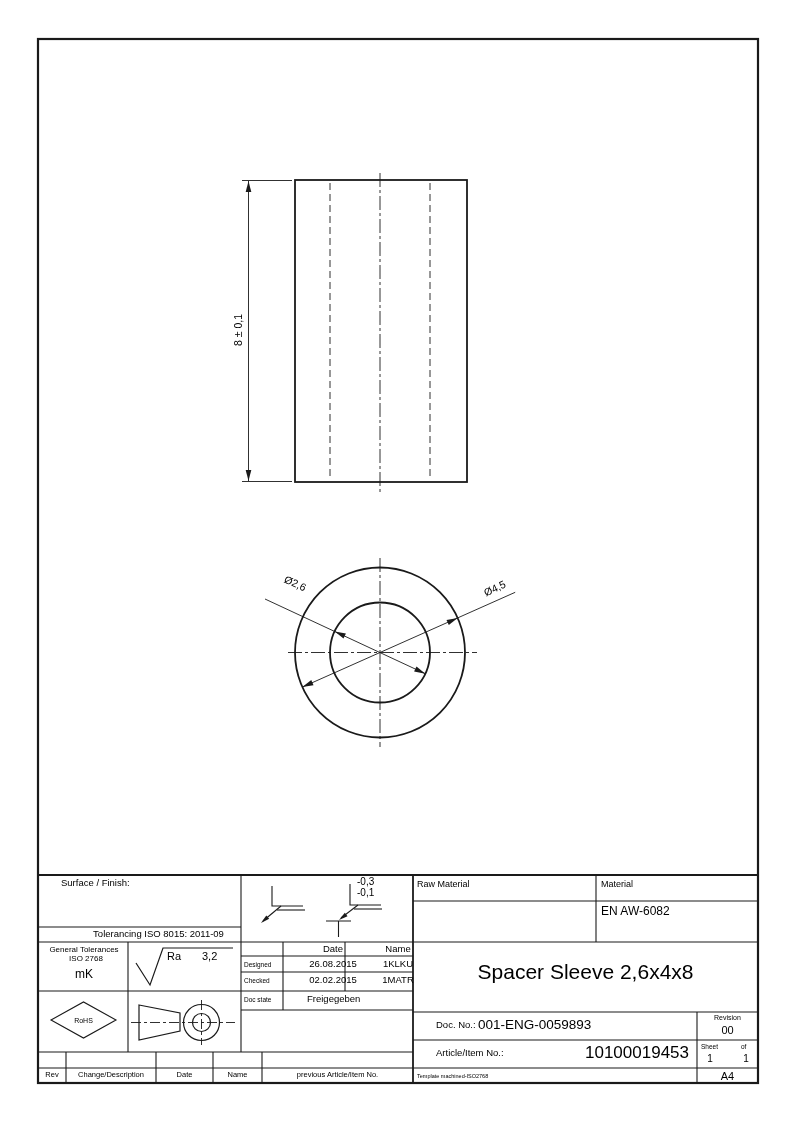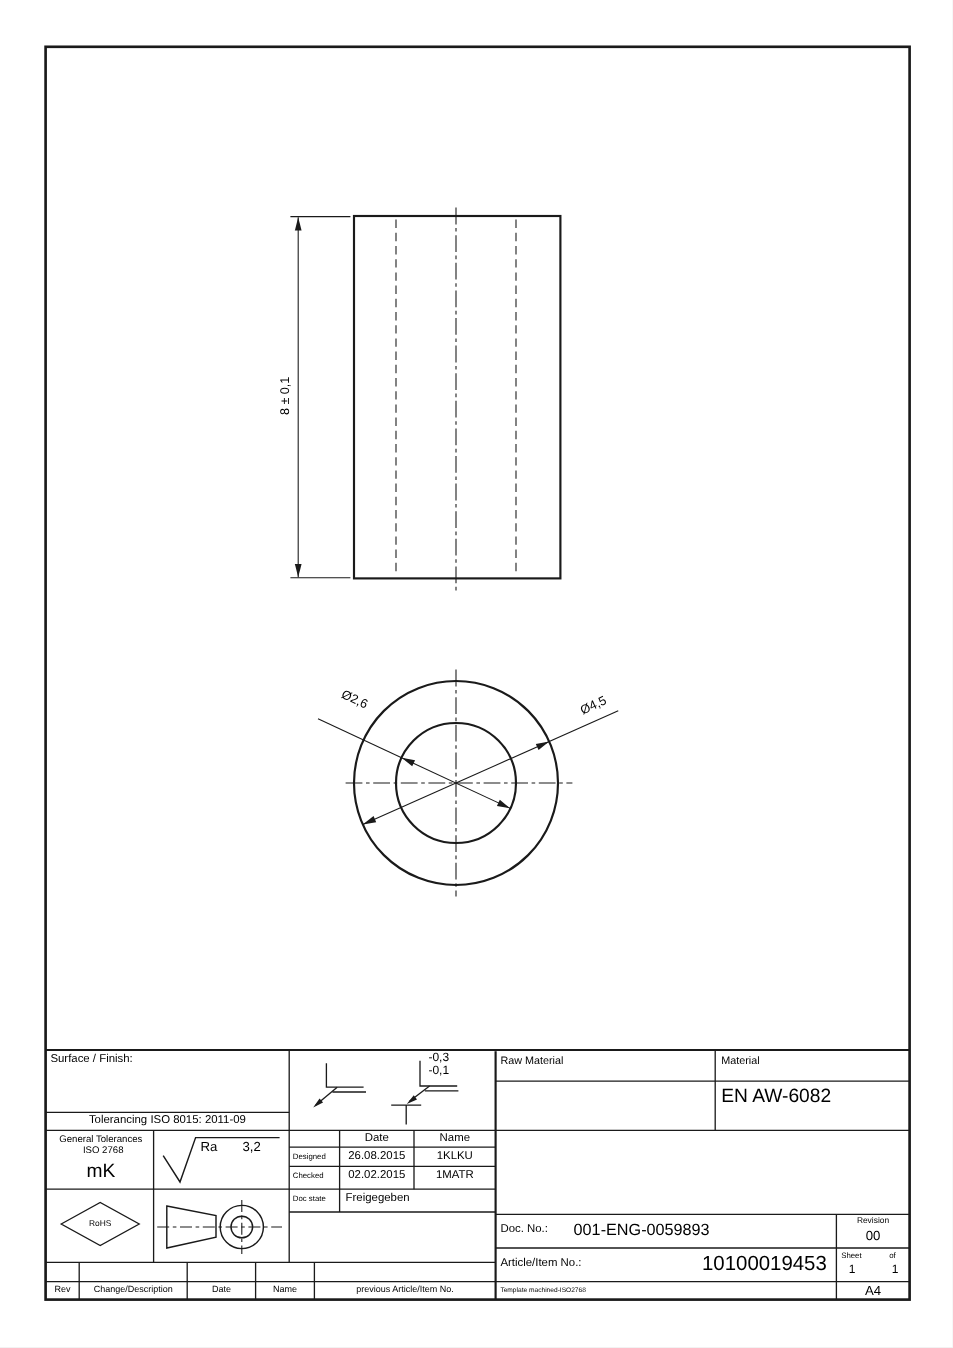--- a/index.html
+++ b/index.html
@@ -6,22 +6,22 @@
   .page{position:relative;width:794px;height:1123px;background:#ffffff;overflow:hidden;
         font-family:"Liberation Sans", sans-serif;color:#000;}
   svg{position:absolute;left:0;top:0;}
   .t{position:absolute;white-space:nowrap;line-height:1.12;}
   .c{text-align:center;}
   .rot-ccw{transform:rotate(-90deg);transform-origin:center center;}
   .rot-d1{transform:rotate(25deg);transform-origin:center center;}
   .rot-d2{transform:rotate(-25deg);transform-origin:center center;}
   .s55{font-size:5.5px;} .s65{font-size:6.5px;} .s7{font-size:7px;}
   .s75{font-size:7.5px;} .s8{font-size:8px;} .s9{font-size:9px;}
-  .s95{font-size:9.5px;} .s10{font-size:10px;} .s105{font-size:10.5px;}
-  .s11{font-size:11px;} .s12{font-size:16px;text-align:center;} .s13{font-size:13.5px;}
+  .s95{font-size:9.5px;margin-left:19px;} .s10{font-size:10px;} .s105{font-size:10.5px;}
+  .s11{font-size:11px;} .s12{font-size:12px;text-align:center;} .s13{font-size:13.5px;}
   .s17{font-size:17px;} .s21{font-size:21px;}
 </style>
 </head>
 <body>
 
 <div class="page">
 
   <svg width="794" height="1123" viewBox="0 0 794 1123">
 
     <rect x="38" y="39" width="720" height="1044" fill="none" stroke="#1a1a1a" stroke-width="2.2"></rect>
@@ -145,20 +145,21 @@
   <div class="t s75 c" style="left:38px;top:1071px;width:28px;">Rev</div>
   <div class="t s75 c" style="left:66px;top:1071px;width:90px;">Change/Description</div>
   <div class="t s75 c" style="left:156px;top:1071px;width:57px;">Date</div>
   <div class="t s75 c" style="left:213px;top:1071px;width:49px;">Name</div>
   <div class="t s75 c" style="left:262px;top:1071px;width:151px;">previous Article/Item No.</div>
 
   <div class="t s9" style="left:417px;top:879px;">Raw Material</div>
   <div class="t s9" style="left:601px;top:879px;">Material</div>
   <div class="t s12" style="left:601px;top:905px;">EN AW-6082</div>
 
+  <div class="t s21 c" style="left:413px;top:960px;width:345px;">Spacer Sleeve 2,6x4x8</div>
 
   <div class="t s95" style="left:417px;top:1020px;">Doc. No.:</div>
   <div class="t s13" style="left:478px;top:1017px;">001-ENG-0059893</div>
   <div class="t s7 c" style="left:697px;top:1014px;width:61px;">Revision</div>
   <div class="t s11 c" style="left:697px;top:1024px;width:61px;">00</div>
 
   <div class="t s95" style="left:417px;top:1048px;">Article/Item No.:</div>
   <div class="t s17" style="left:585px;top:1043px;">10100019453</div>
   <div class="t s65" style="left:701px;top:1043px;">Sheet</div>
   <div class="t s65" style="left:741px;top:1043px;">of</div>

